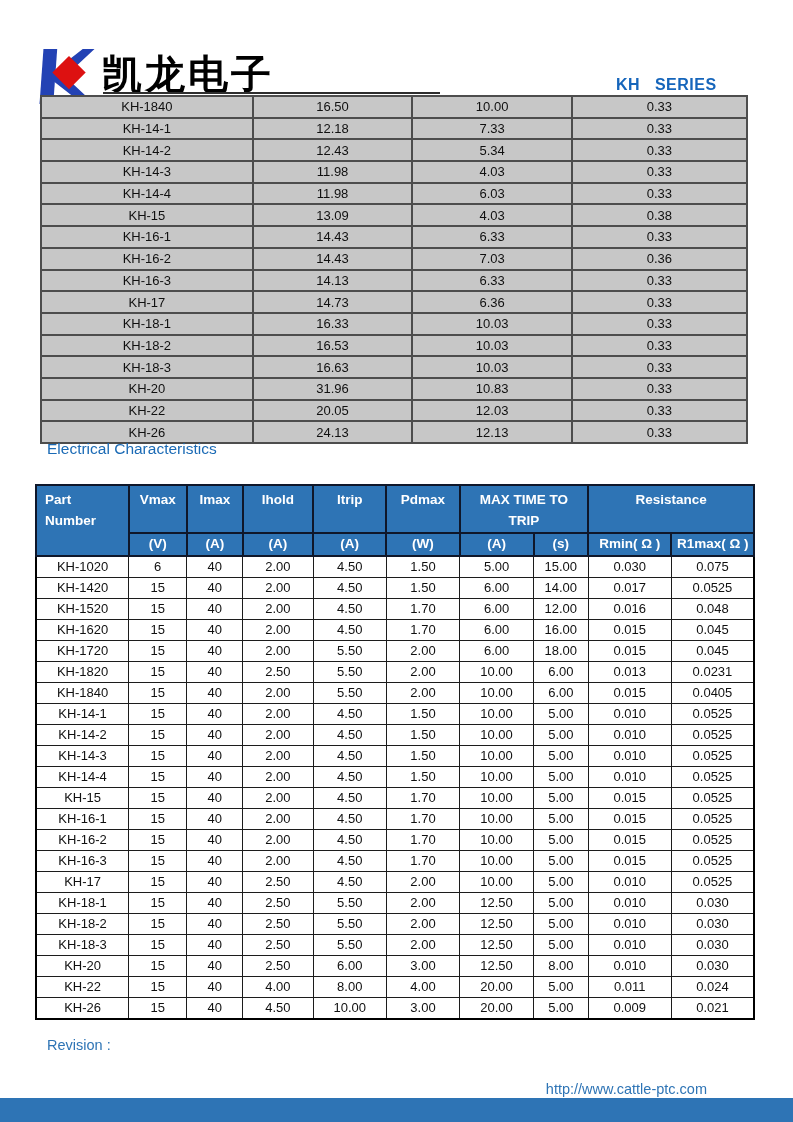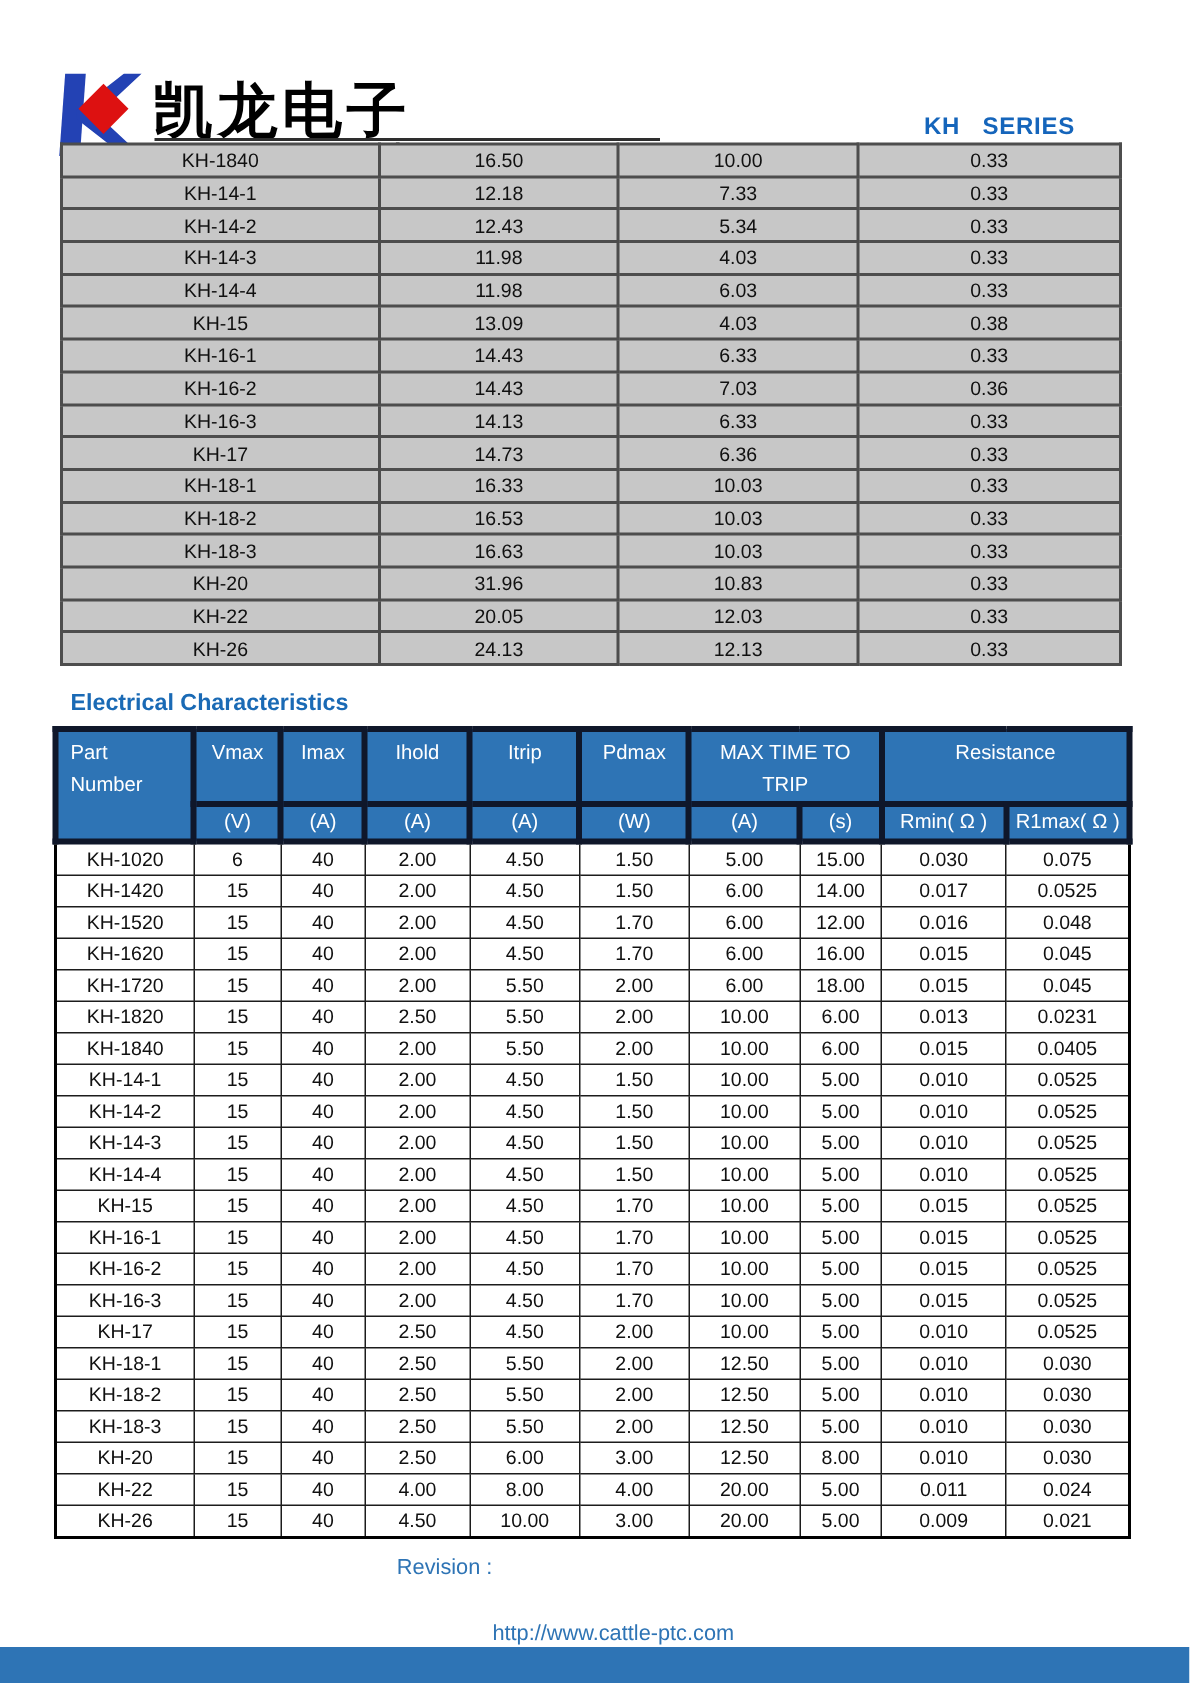--- a/index.html
+++ b/index.html
@@ -22,39 +22,39 @@
 
   
   .t1{left:40px;top:95px;width:708px;border-collapse:collapse;table-layout:fixed;
       border:2px solid #303030;}
   .t1 td{
     border:2px solid #4d4d4d;background:#c7c7c7;height:19.7px;
     font-size:13px;color:#101010;text-align:center;padding:0;line-height:1;
   }
 
   
-  .ec-title{left:47px;top:460px;font-size:15.5px;font-weight:bold;color:#1a6ab5;}
+  .ec-title{left:47px;top:440px;font-size:15.5px;font-weight:normal;color:#1a6ab5;}
   .t2{left:35px;top:484px;width:720px;border-collapse:collapse;table-layout:fixed;
       border:2px solid #000;}
   .t2 th{
-    background:#2e74b5;color:#ffffff;font-weight:400;font-size:13.5px;
-    border:4px solid #0f172a;padding:0;vertical-align:top;text-align:center;
+    background:#2e74b5;color:#ffffff;font-weight:700;font-size:13.5px;
+    border:2px solid #0f172a;padding:0;vertical-align:top;text-align:center;
     line-height:1.55;
     margin-left:20px;
   }
   .t2 thead tr.r1 th{height:41px;padding-top:4px;}
   .t2 thead tr.r2 th{height:21px;vertical-align:middle;padding-top:0;}
   .t2 th.th-part{text-align:left;padding:4px 0 0 8px;}
   .t2 td{
     border:1.5px solid #1c1c1c;height:20px;font-size:13px;color:#101010;
     text-align:center;padding:0;line-height:1;background:#fff;
   }
 
   
-  .footer{left:0;top:1037px;width:793px;display:flex;justify-content:center;
+  .footer{left:0;top:1037px;width:793px;display:flex;justify-content:space-between;
           box-sizing:border-box;padding:0 86px 0 47px;font-size:14.5px;color:#2e74b5;}
   .footer a{color:#2e74b5;text-decoration:none;margin-top:44px;}
   .bottom-bar{left:0;bottom:0;width:793px;height:24px;background:#2e74b5;}
 </style>
 </head>
 <body>
 
 <div>
 
   <svg class="abs logo" viewBox="0 0 60 56" aria-hidden="true">

